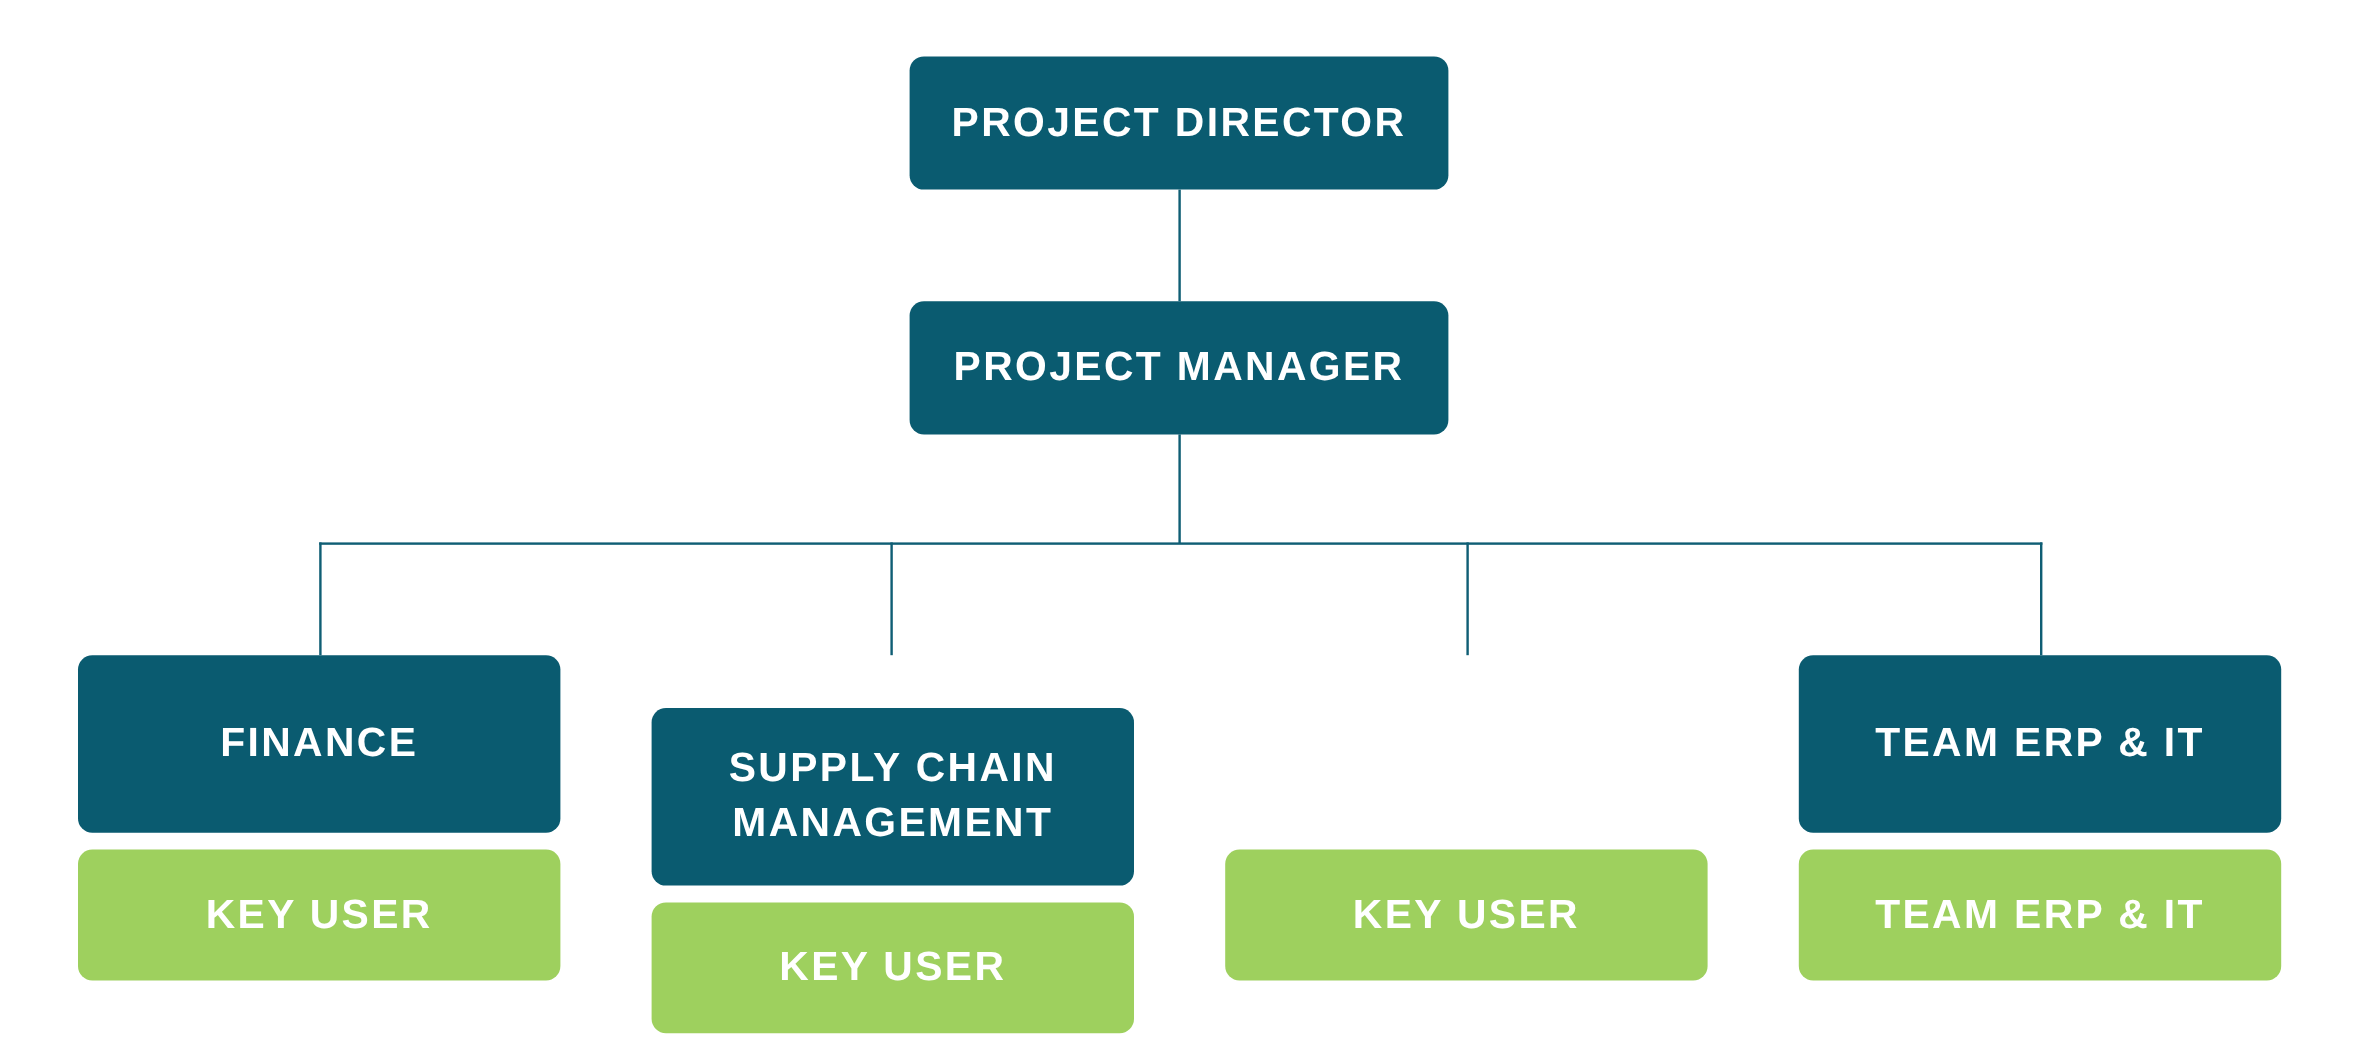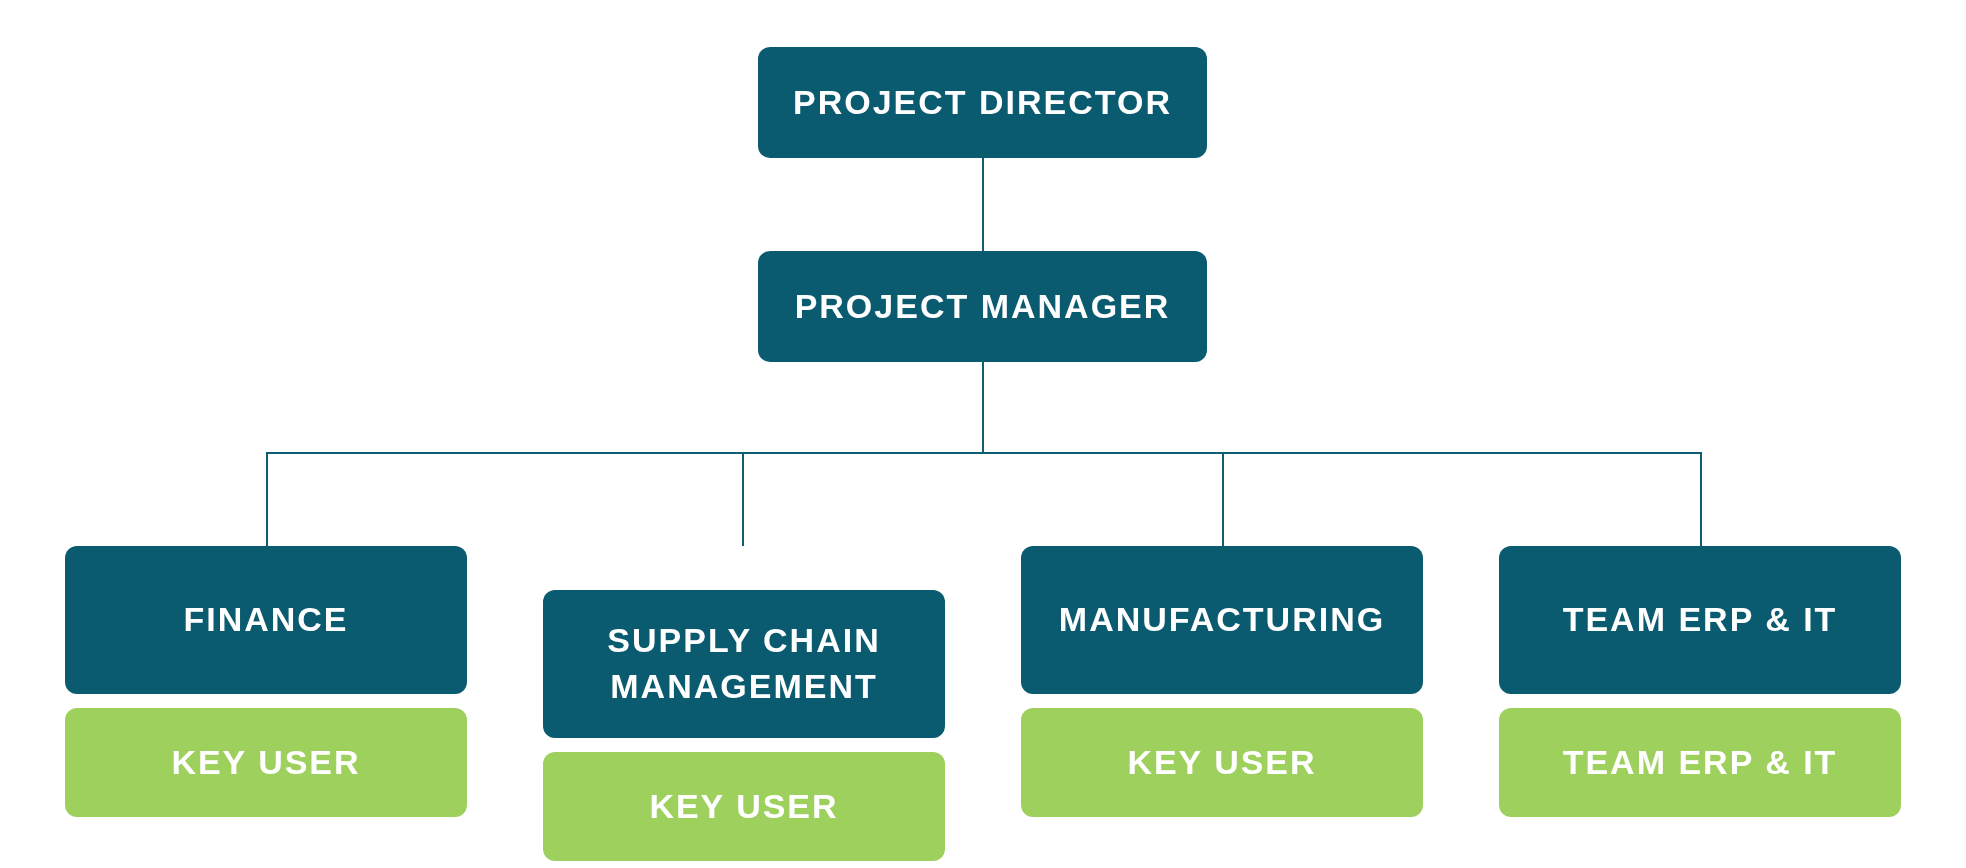--- a/index.html
+++ b/index.html
@@ -82,23 +82,20 @@
   <div class="box teal dept dept-0">
     <span>FINANCE</span>
   </div>
 
   <div class="box teal node-manager">
     <span>PROJECT MANAGER</span>
   </div>
   <div class="box teal dept dept-1">
     <span>SUPPLY CHAIN MANAGEMENT</span>
   </div>
-  <div class="box teal dept dept-2">
-    <span>MANUFACTURING</span>
-  </div>
   <div class="box teal dept dept-3">
     <span>TEAM ERP &amp; IT</span>
   </div>
 
   <div class="box green sub dept-0">
     <span>KEY USER</span>
   </div>
   <div class="box green sub dept-1">
     <span>KEY USER</span>
   </div>

